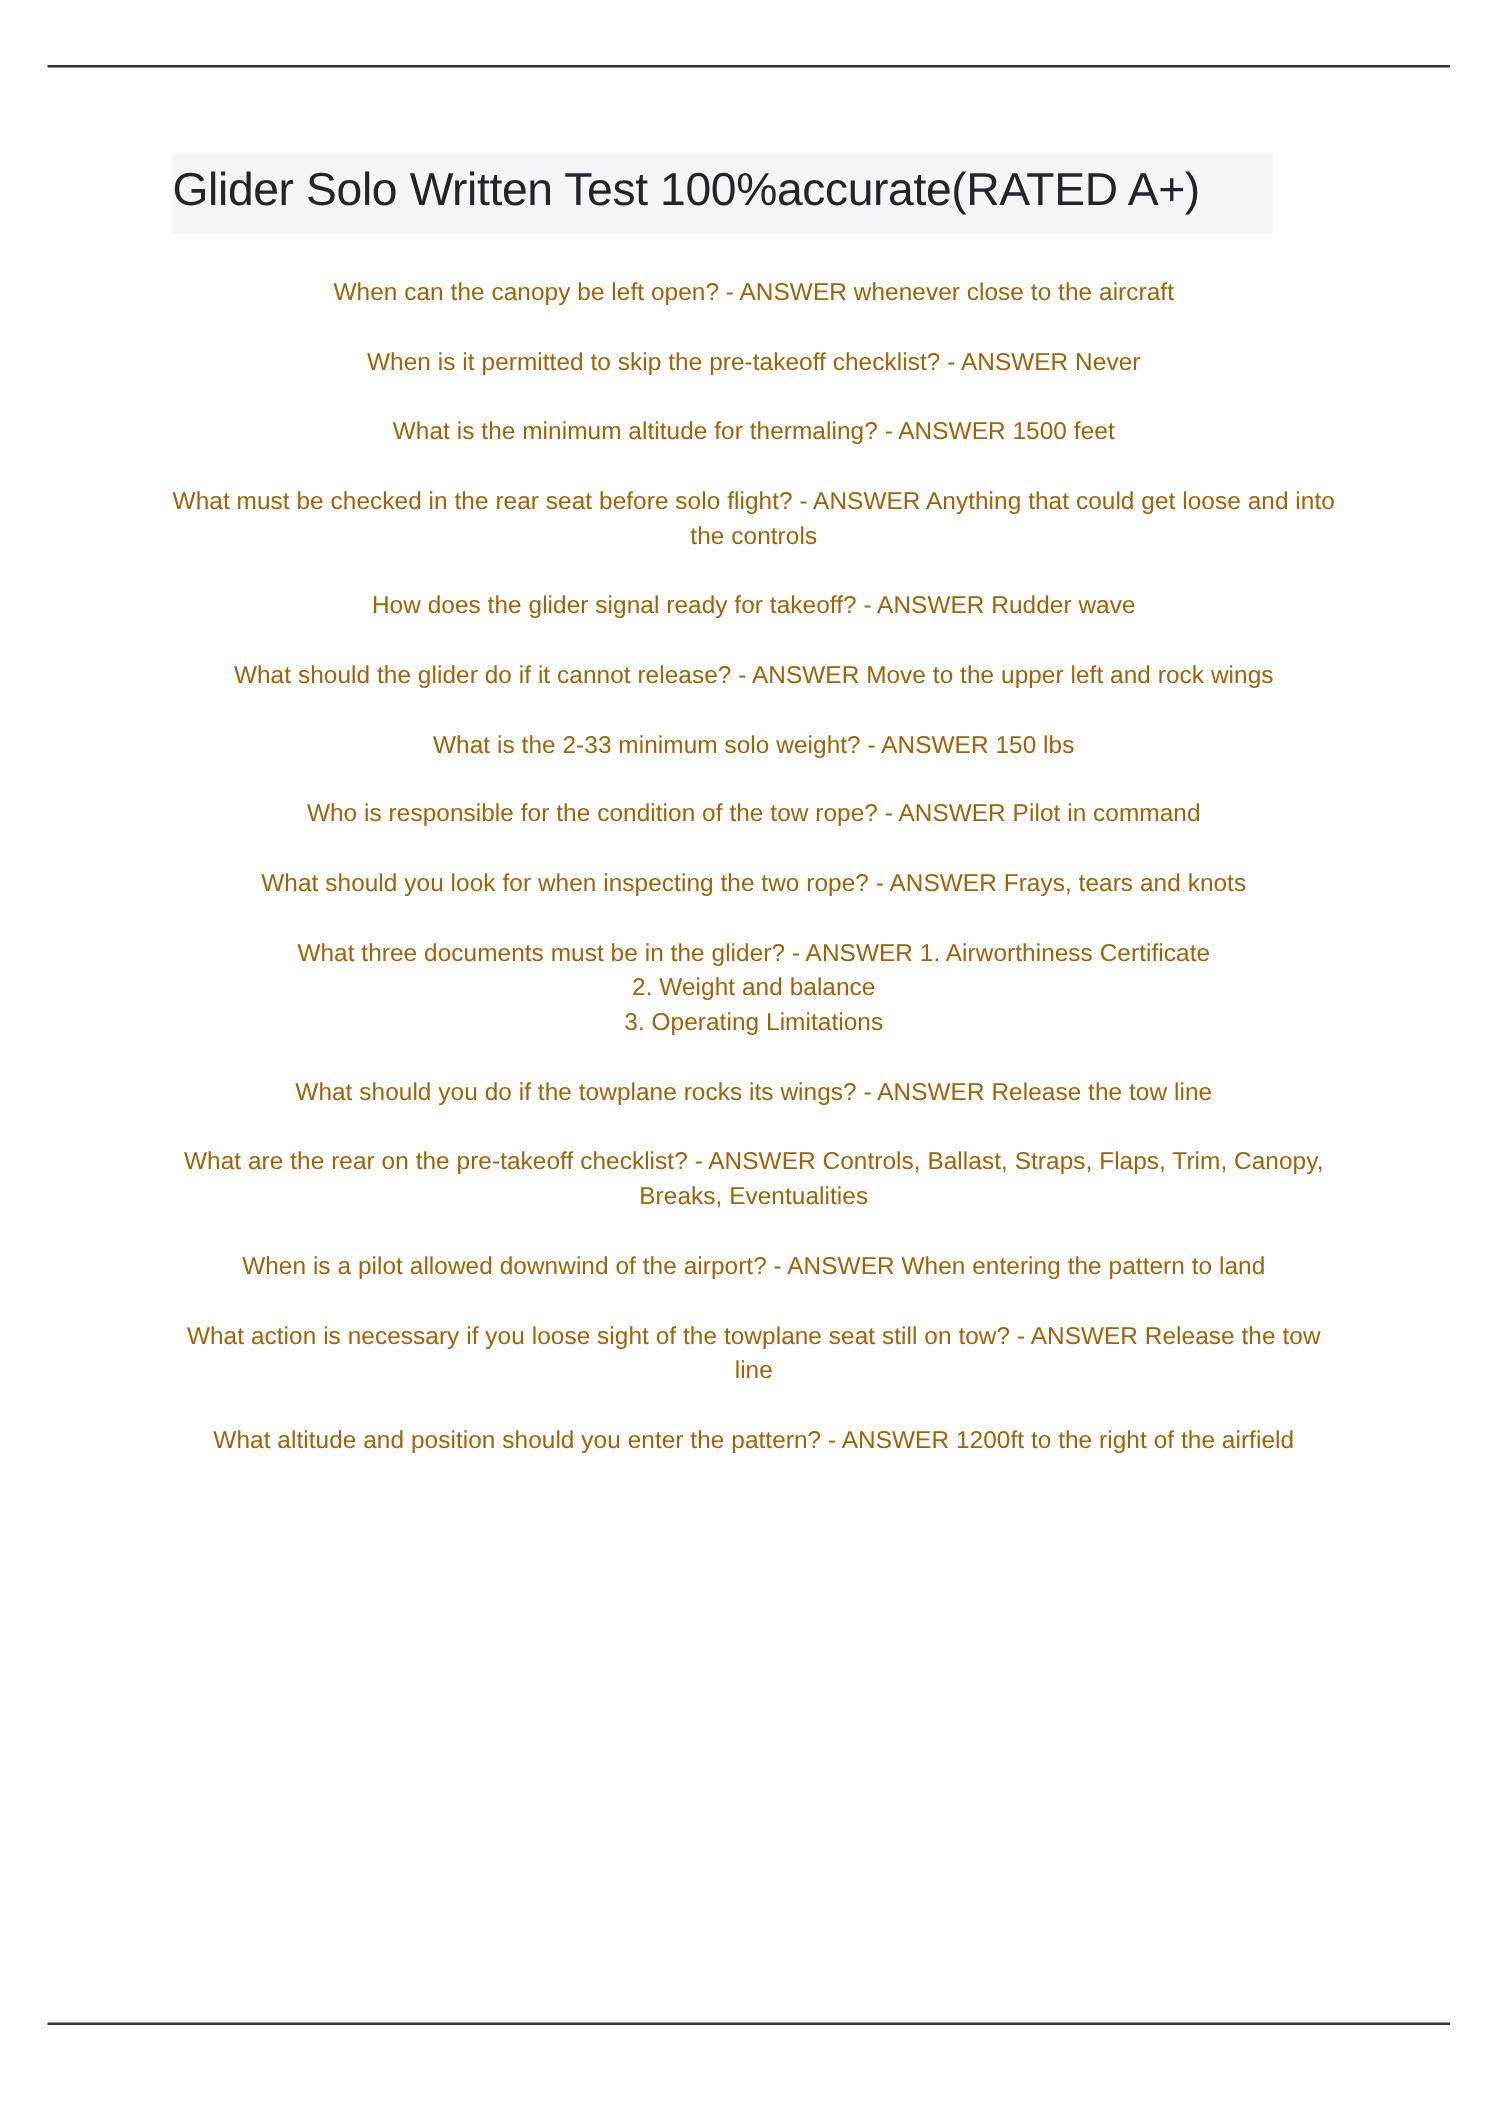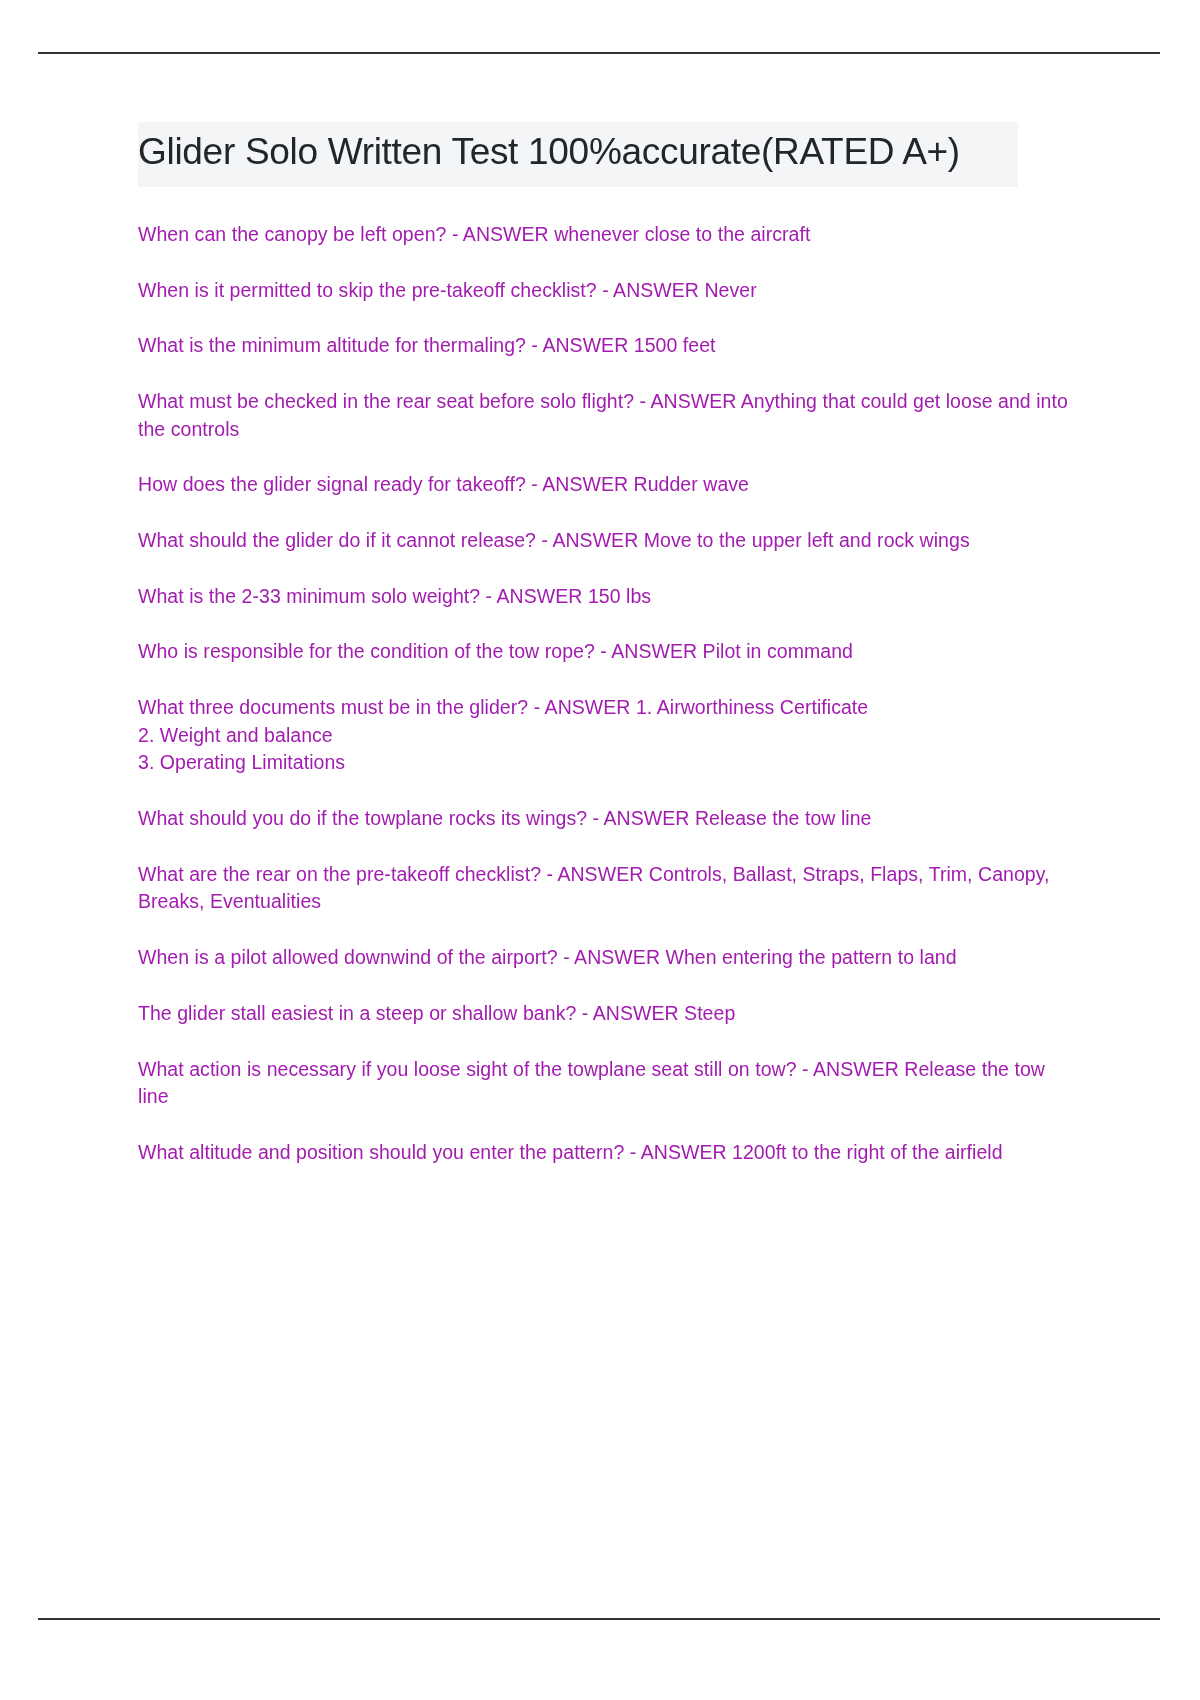--- a/index.html
+++ b/index.html
@@ -53,24 +53,25 @@
   }
 
   .qa-list {
     margin: 0;
     padding: 0;
     list-style: none;
   }
   .qa-item {
     font-size: 19.5px;
     line-height: 1.42;
-    color: #a21caf;
+    color: #a16207;
     margin: 0 0 28px 0;
     white-space: pre-line;
     letter-spacing: 0.05px;
+    text-align: center;
   }
   .qa-item:last-child { margin-bottom: 1px; }
 </style>
 </head>
 <body>
 
 <div class="page">
 
   <div class="rule rule-top"></div>
 
@@ -80,27 +81,27 @@
 
     <ul class="qa-list">
       <li class="qa-item">When can the canopy be left open? - ANSWER whenever close to the aircraft</li>
       <li class="qa-item">When is it permitted to skip the pre-takeoff checklist? - ANSWER Never</li>
       <li class="qa-item">What is the minimum altitude for thermaling? - ANSWER 1500 feet</li>
       <li class="qa-item">What must be checked in the rear seat before solo flight? - ANSWER Anything that could get loose and into the controls</li>
       <li class="qa-item">How does the glider signal ready for takeoff? - ANSWER Rudder wave</li>
       <li class="qa-item">What should the glider do if it cannot release? - ANSWER Move to the upper left and rock wings</li>
       <li class="qa-item">What is the 2-33 minimum solo weight? - ANSWER 150 lbs</li>
       <li class="qa-item">Who is responsible for the condition of the tow rope? - ANSWER Pilot in command</li>
+      <li class="qa-item">What should you look for when inspecting the two rope? - ANSWER Frays, tears and knots</li>
       <li class="qa-item">What three documents must be in the glider? - ANSWER 1. Airworthiness Certificate
 2. Weight and balance
 3. Operating Limitations</li>
       <li class="qa-item">What should you do if the towplane rocks its wings? - ANSWER Release the tow line</li>
       <li class="qa-item">What are the rear on the pre-takeoff checklist? - ANSWER Controls, Ballast, Straps, Flaps, Trim, Canopy, Breaks, Eventualities</li>
       <li class="qa-item">When is a pilot allowed downwind of the airport? - ANSWER When entering the pattern to land</li>
-      <li class="qa-item">The glider stall easiest in a steep or shallow bank? - ANSWER Steep</li>
       <li class="qa-item">What action is necessary if you loose sight of the towplane seat still on tow? - ANSWER Release the tow line</li>
       <li class="qa-item">What altitude and position should you enter the pattern? - ANSWER 1200ft to the right of the airfield</li>
     </ul>
 
   </div>
 
   <div class="rule rule-bottom"></div>
 
 </div>
 

